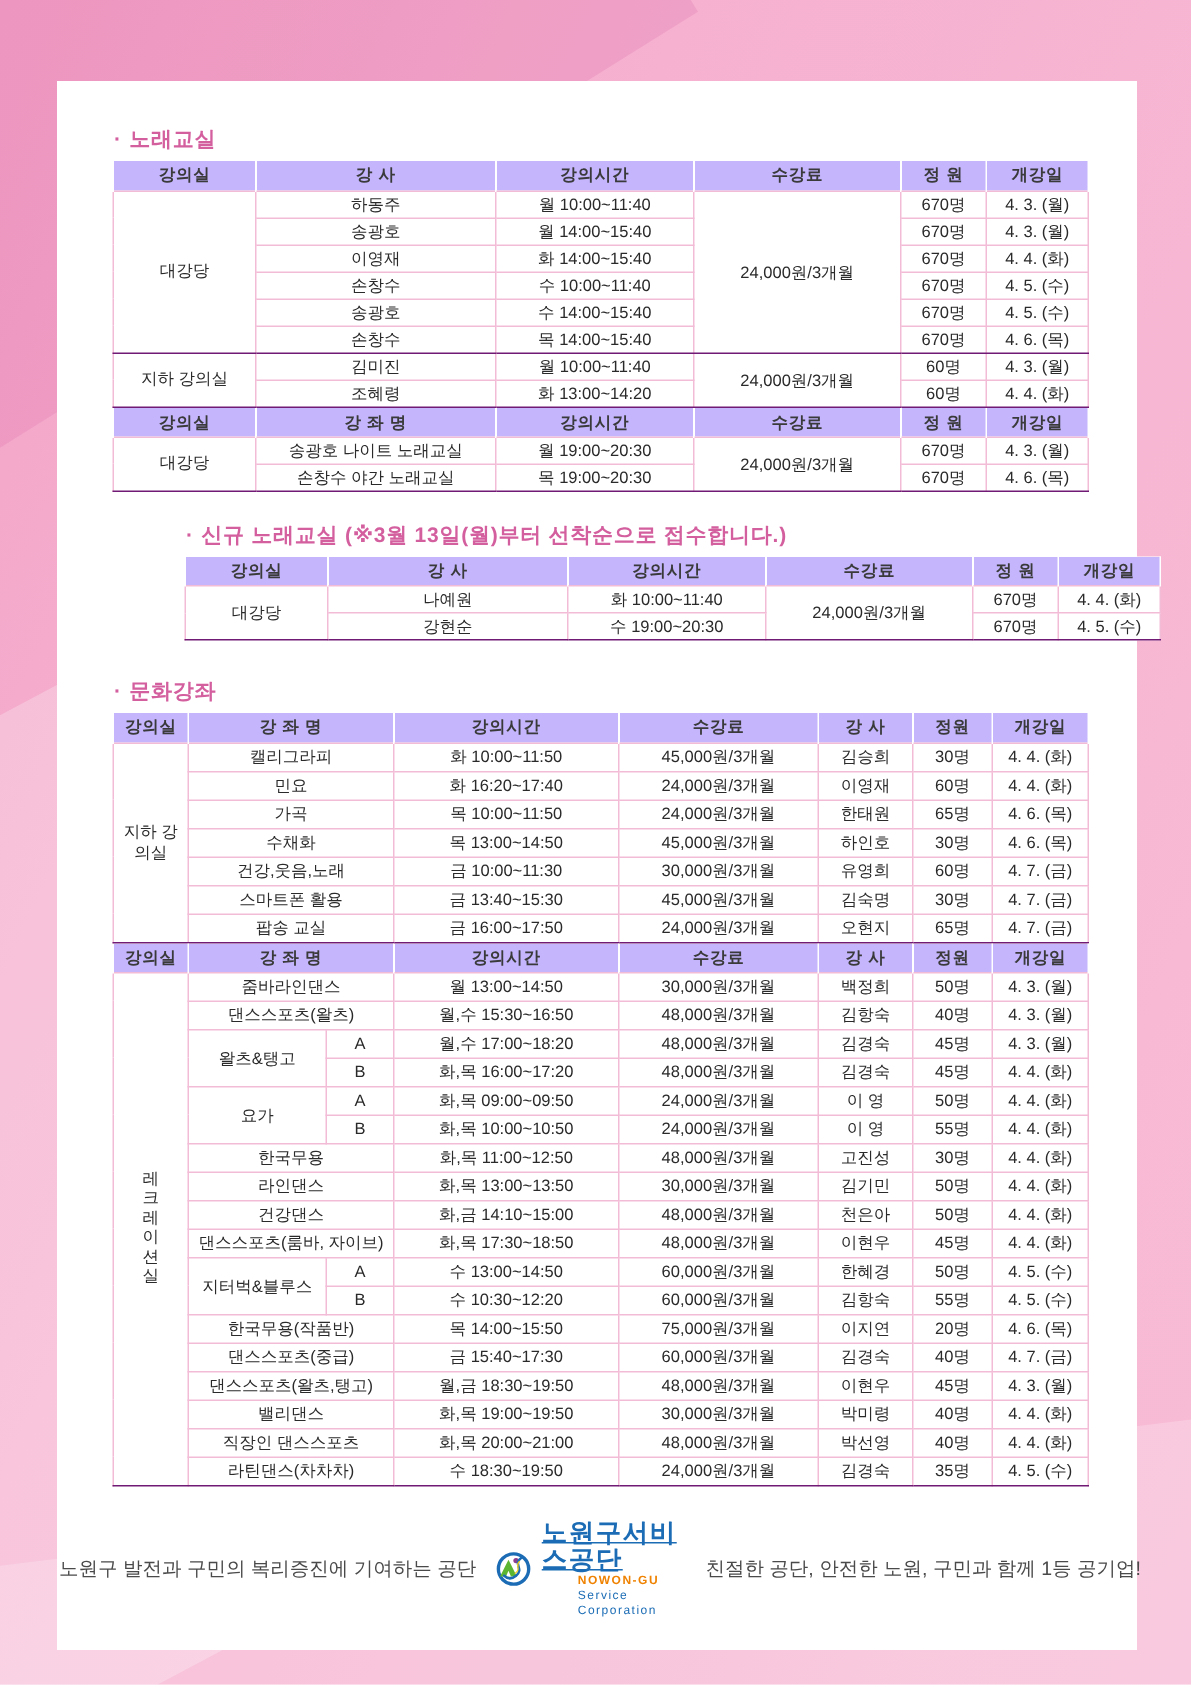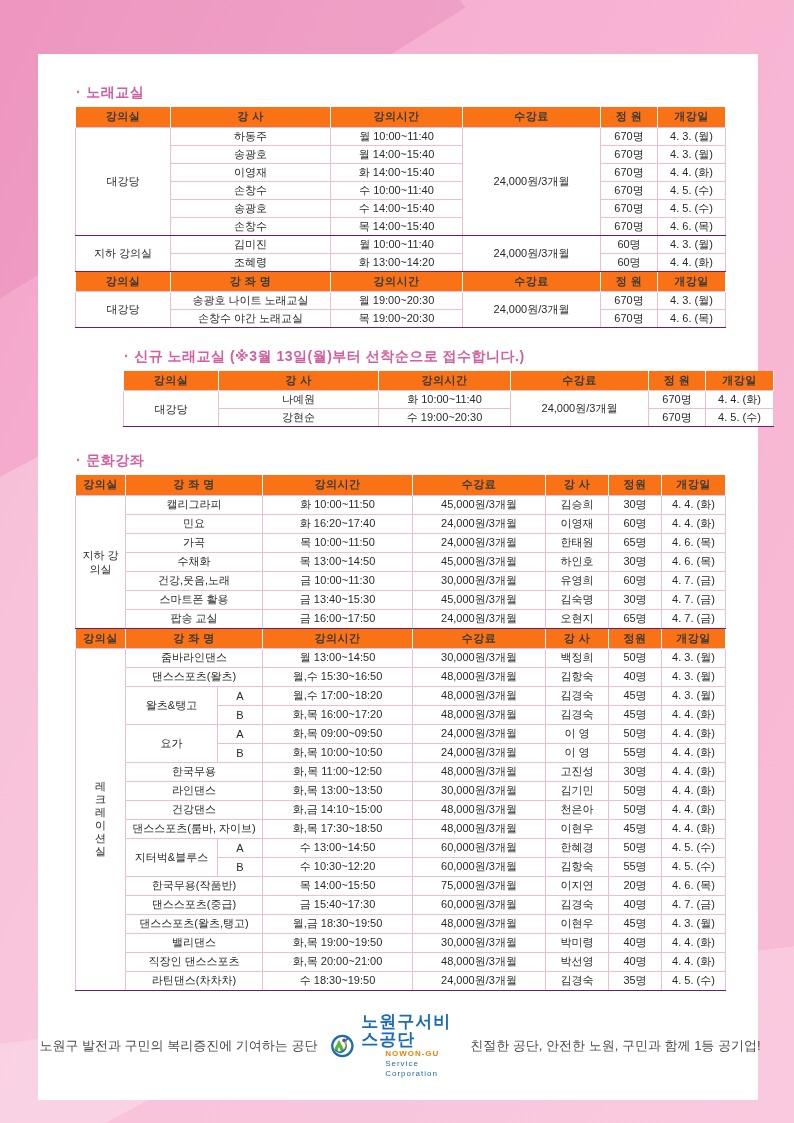--- a/index.html
+++ b/index.html
@@ -18,30 +18,30 @@
   .sec-title .bullet{margin-right:5px;}
   #sec-newsong{margin-top:20px;margin-left:48px;}
   #sec-culture{margin-top:25px;}
 
   table.tbl{border-collapse:collapse;table-layout:fixed;width:650px;background:#fff;}
   table.tbl{border-bottom:1px solid #b3a6ae;}
   .tbl th,.tbl td{font-size:11px;text-align:center;vertical-align:middle;padding:0 2px;
                   color:#2a2a2a;overflow:hidden;white-space:nowrap;box-sizing:border-box;}
   .tbl td{border:1px solid #f3bcd6;height:18px;}
   #tbl-culture td{height:19px;}
-  .tbl tr.hdr th{background:#f97316;border:1px solid #ffffff;border-top:none;border-bottom:none;
+  .tbl tr.hdr th{background:#c4b5fd;border:1px solid #ffffff;border-top:none;border-bottom:none;
                  font-weight:bold;height:20px;color:#3a3a3a;letter-spacing:0.5px;}
   .tbl td.gend{border-bottom:1px solid #701a75;}
   .tbl td.room{white-space:normal;line-height:14px;}
   .tbl td.room.vert div{line-height:13px;font-size:11px;}
 
   .footer{margin-top:22px;width:650px;display:flex;align-items:center;justify-content:center;gap:13px;}
   .f-left,.f-right{font-size:13px;color:#4a4a4a;white-space:nowrap;}
   .logo{display:flex;align-items:center;gap:6px;}
-  .logo-kr{font-size:17px;font-weight:bold;color:#1b6cb5;letter-spacing:1px;line-height:18px;}
+  .logo-kr{font-size:17px;font-weight:bold;color:#1b6cb5;letter-spacing:1px;line-height:18px;text-decoration:underline;}
   .logo-en{font-size:8px;letter-spacing:1px;line-height:10px;margin-left:24px;}
   .en-o{color:#ef8200;font-weight:bold;}
   .en-b{color:#1b6cb5;}
 </style>
 </head>
 <body>
 
 <div class="page">
   <div class="bg-shape bg-dark"></div>
   <div class="bg-shape bg-light1"></div>

